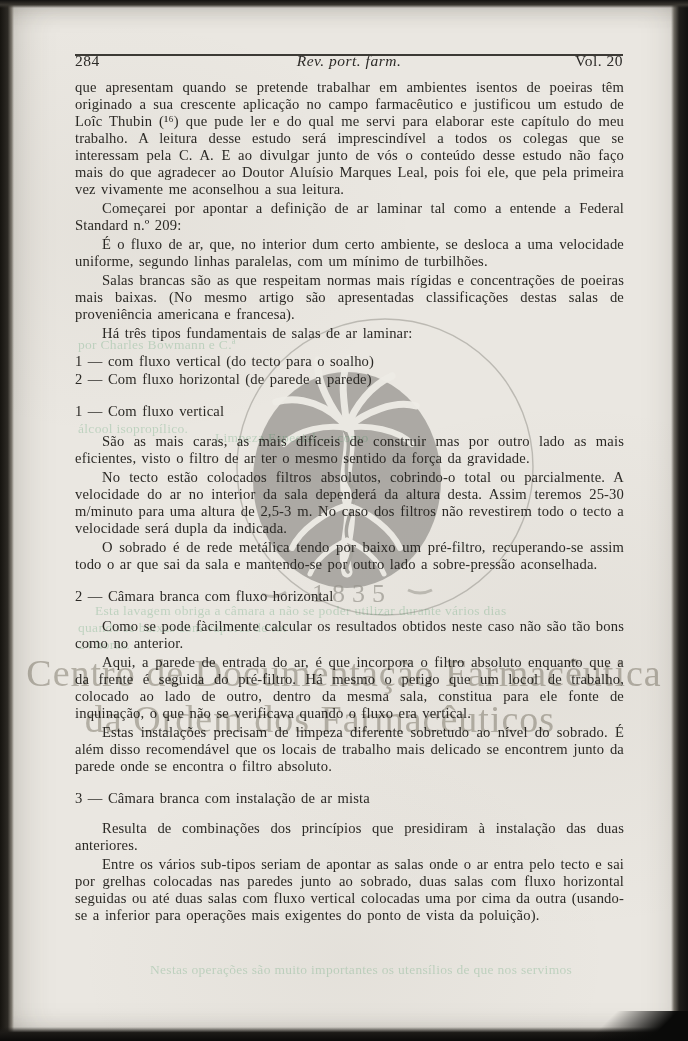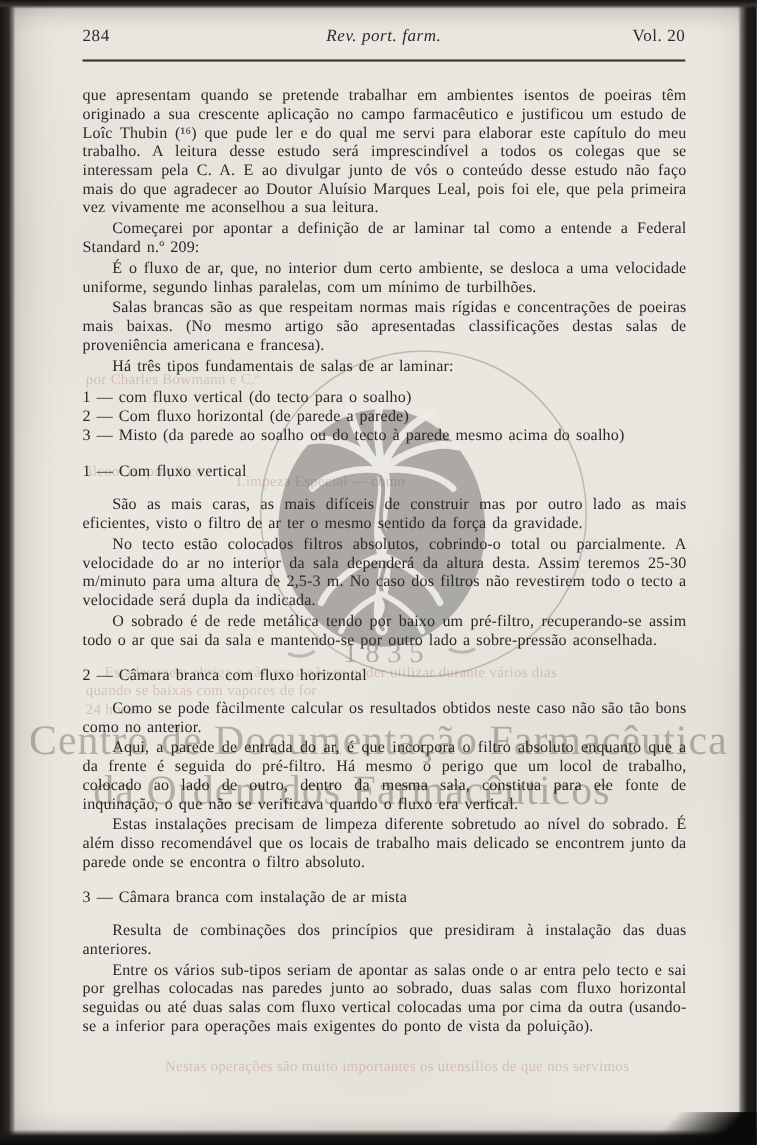--- a/index.html
+++ b/index.html
@@ -23,21 +23,21 @@
   .edge-top{top:0;left:0;right:0;height:8px;
     background:linear-gradient(180deg,#131210 0%,#393630 60%,rgba(90,86,78,0) 100%);}
   .edge-bottom{bottom:0;left:0;right:0;height:14px;
     background:linear-gradient(0deg,#0b0a09 0%,#1c1a17 60%,rgba(80,76,70,0) 100%);}
   .corner-br{position:absolute;right:0;bottom:0;width:110px;height:30px;z-index:6;
     background:linear-gradient(315deg,#0a0a09 28%,rgba(10,10,9,0) 72%);}
 
   
   .hdr{position:absolute;left:75px;top:24px;width:548px;z-index:2;display:flex;
        align-items:baseline;color:#2d2b28;font-size:15.5px;}
-  .hdr .pg{width:120px;text-align:left;letter-spacing:.5px;}
+  .hdr .pg{width:120px;text-align:left;letter-spacing:.5px;margin-top:28px;}
   .hdr .jt{flex:1;text-align:center;font-style:italic;letter-spacing:.5px;}
   .hdr .vol{width:120px;text-align:right;letter-spacing:.5px;}
   .rule{position:absolute;left:75px;top:54px;width:548px;height:2px;background:#3c3a35;z-index:2;}
 
   
   .bodycol{position:absolute;left:75px;top:79px;width:549px;z-index:2;color:#2b2925;
            font-size:14.6px;line-height:17px;text-align:justify;word-spacing:1.6px;letter-spacing:.15px;}
   .bodycol p{margin:0 0 2px 0;}
   p.continuation{text-indent:0;}
   p.para{text-indent:27px;}
@@ -48,21 +48,21 @@
   
   .stamp-layer{position:absolute;inset:0;z-index:1;pointer-events:none;}
 
   
   .wm{position:absolute;z-index:4;pointer-events:none;color:#b3b0a8;mix-blend-mode:multiply;
       font-size:38px;letter-spacing:1px;white-space:nowrap;opacity:.8;}
   .wm1{left:-4px;top:651px;width:696px;text-align:center;}
   .wm2{left:0;top:697px;width:640px;text-align:center;}
 
   
-  .bleed{position:absolute;z-index:1;color:#7f1d1d;opacity:.20;filter:blur(.6px);
+  .bleed{position:absolute;z-index:1;color:#15803d;opacity:.20;filter:blur(.6px);
          font-size:13.5px;line-height:16px;white-space:nowrap;pointer-events:none;letter-spacing:.3px;}
 </style>
 </head>
 <body>
 
 <div class="scan">
 
   <svg class="stamp-layer" width="688" height="1041" viewBox="0 0 688 1041">
     <circle cx="385" cy="467" r="148" fill="none" stroke="#96948c" stroke-width="1.4" opacity="0.55"></circle>
     <ellipse cx="347" cy="480" rx="94" ry="108" fill="#a6a49e" opacity="0.92"></ellipse>
@@ -111,21 +111,20 @@
 
   <main class="bodycol" id="page-body">
       <p class="continuation">que apresentam quando se pretende trabalhar em ambientes isentos de poeiras têm originado a sua crescente aplicação no campo farmacêutico e justificou um estudo de Loîc Thubin (¹⁶) que pude ler e do qual me servi para elaborar este capítulo do meu trabalho. A leitura desse estudo será imprescindível a todos os colegas que se interessam pela C. A. E ao divulgar junto de vós o conteúdo desse estudo não faço mais do que agradecer ao Doutor Aluísio Marques Leal, pois foi ele, que pela primeira vez vivamente me aconselhou a sua leitura.</p>
       <p class="para">Começarei por apontar a definição de ar laminar tal como a entende a Federal Standard n.º 209:</p>
       <p class="para">É o fluxo de ar, que, no interior dum certo ambiente, se desloca a uma velocidade uniforme, segundo linhas paralelas, com um mínimo de turbilhões.</p>
       <p class="para">Salas brancas são as que respeitam normas mais rígidas e concentrações de poeiras mais baixas. (No mesmo artigo são apresentadas classificações destas salas de proveniência americana e francesa).</p>
       <p class="para">Há três tipos fundamentais de salas de ar laminar:</p>
       <div class="list">
         <div class="list-line">1 — com fluxo vertical (do tecto para o soalho)</div>
         <div class="list-line">2 — Com fluxo horizontal (de parede a parede)</div>
-        <div class="list-line">3 — Misto (da parede ao soalho ou do tecto à parede mesmo acima do soalho)</div>
       </div>
       <p class="heading">1 — Com fluxo vertical</p>
       <p class="para">São as mais caras, as mais difíceis de construir mas por outro lado as mais eficientes, visto o filtro de ar ter o mesmo sentido da força da gravidade.</p>
       <p class="para">No tecto estão colocados filtros absolutos, cobrindo-o total ou parcialmente. A velocidade do ar no interior da sala dependerá da altura desta. Assim teremos 25-30 m/minuto para uma altura de 2,5-3 m. No caso dos filtros não revestirem todo o tecto a velocidade será dupla da indicada.</p>
       <p class="para">O sobrado é de rede metálica tendo por baixo um pré-filtro, recuperando-se assim todo o ar que sai da sala e mantendo-se por outro lado a sobre-pressão aconselhada.</p>
       <p class="heading">2 — Câmara branca com fluxo horizontal</p>
       <p class="para">Como se pode fàcilmente calcular os resultados obtidos neste caso não são tão bons como no anterior.</p>
       <p class="para">Aqui, a parede de entrada do ar, é que incorpora o filtro absoluto enquanto que a da frente é seguida do pré-filtro. Há mesmo o perigo que um locol de trabalho, colocado ao lado de outro, dentro da mesma sala, constitua para ele fonte de inquinação, o que não se verificava quando o fluxo era vertical.</p>
       <p class="para">Estas instalações precisam de limpeza diferente sobretudo ao nível do sobrado. É além disso recomendável que os locais de trabalho mais delicado se encontrem junto da parede onde se encontra o filtro absoluto.</p>
       <p class="heading">3 — Câmara branca com instalação de ar mista</p>

